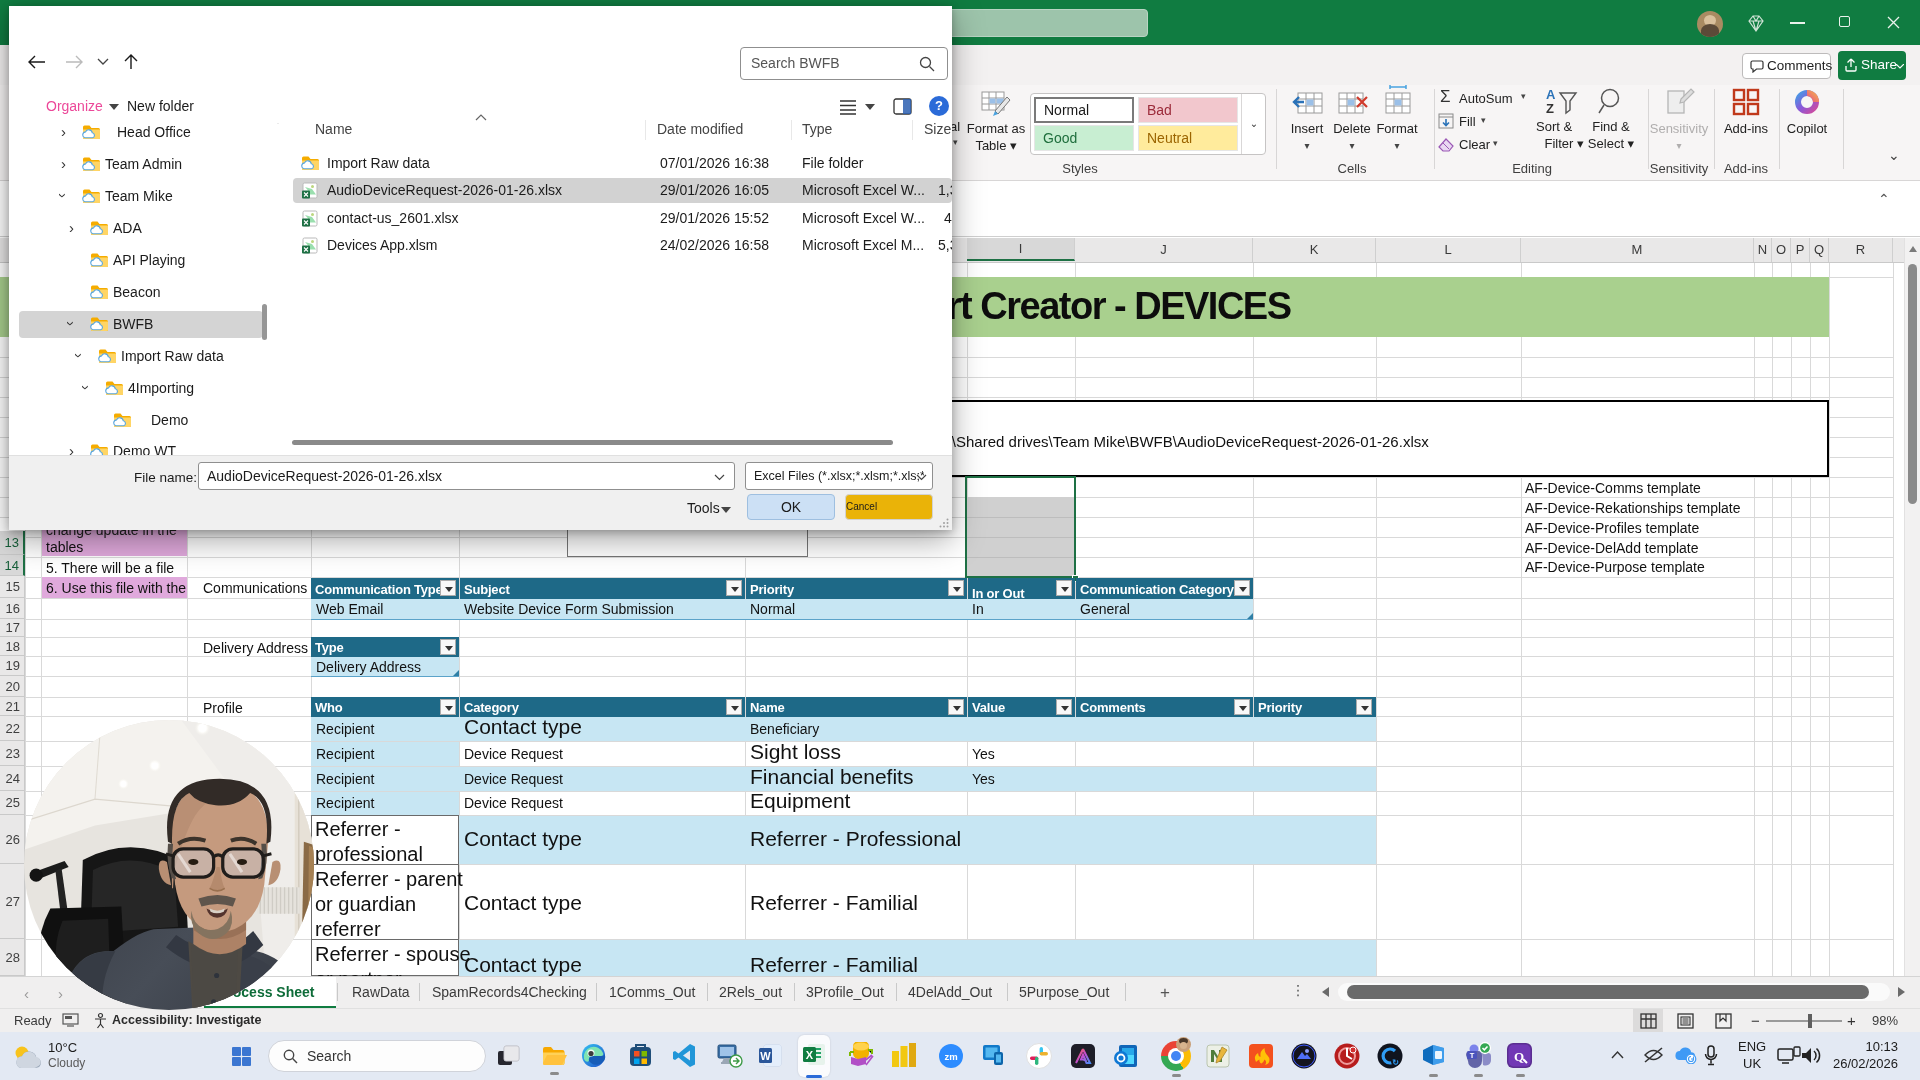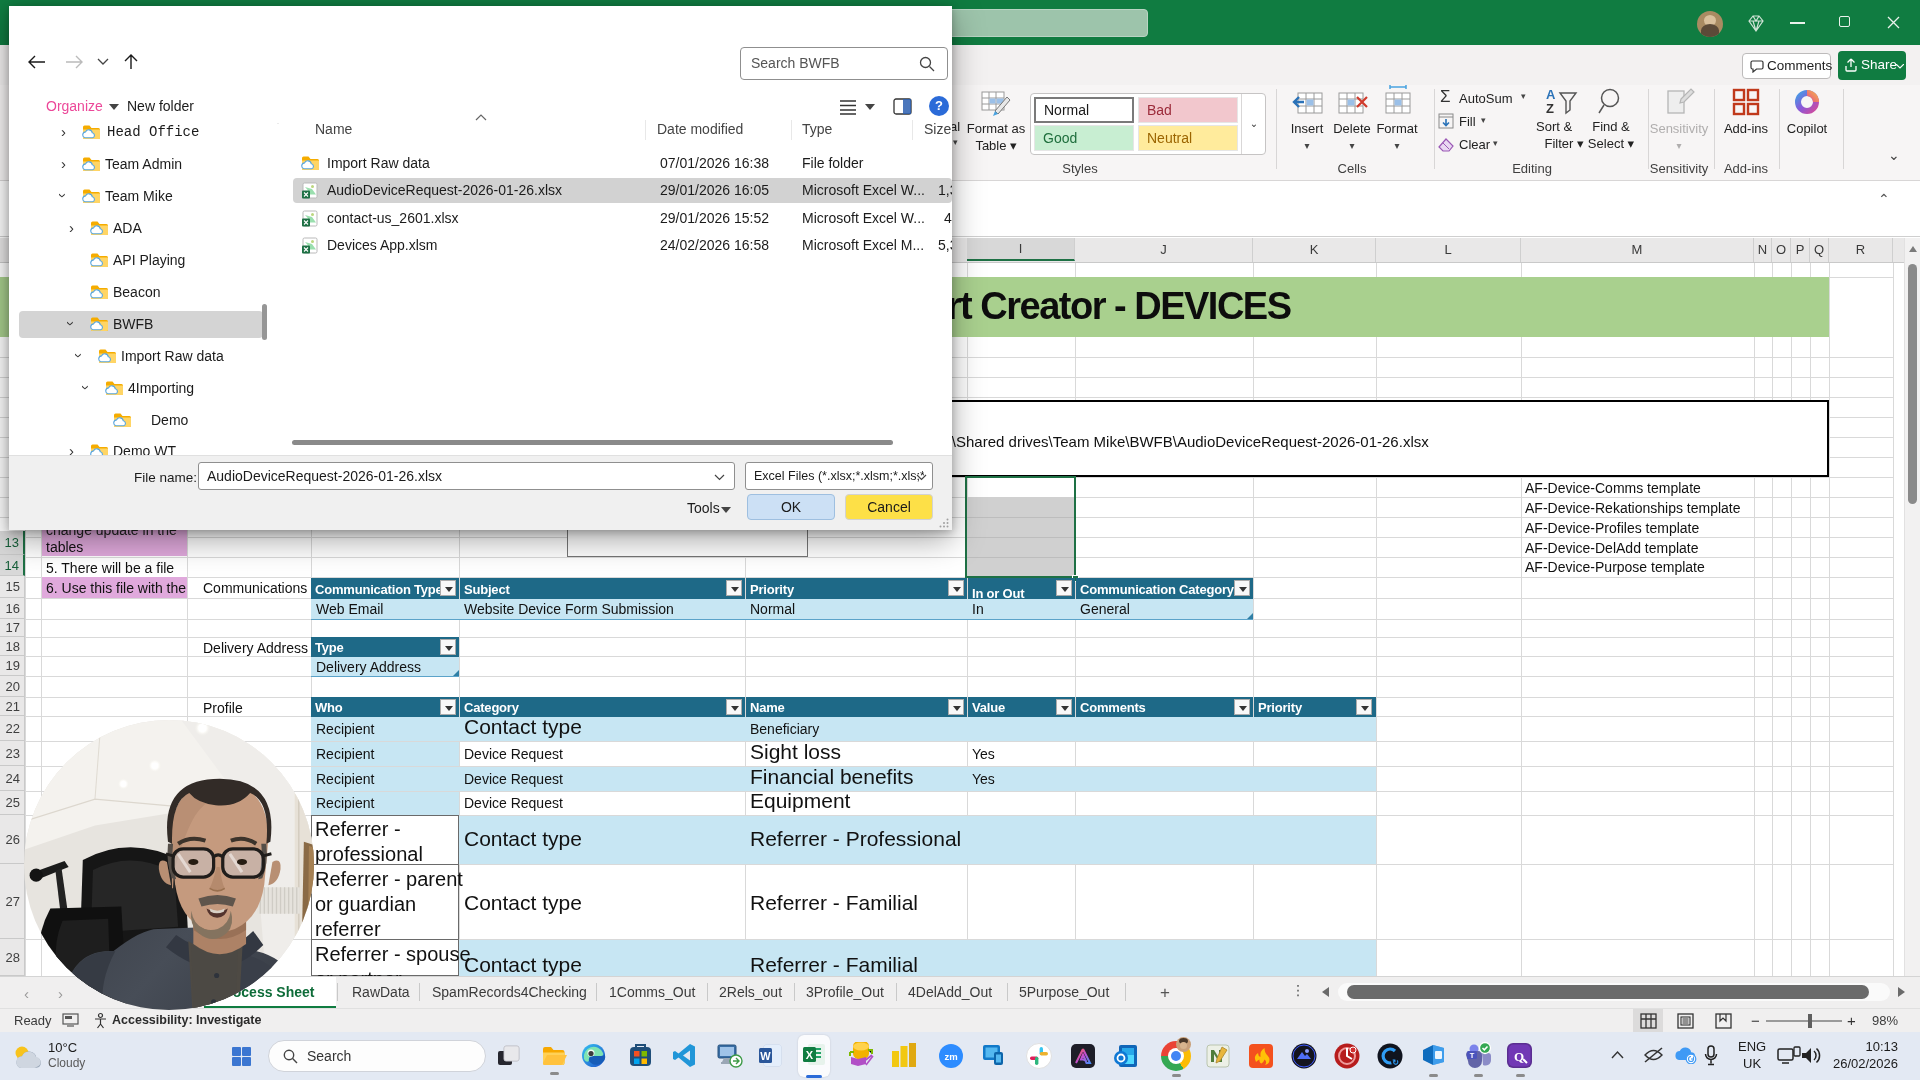--- a/index.html
+++ b/index.html
@@ -552,21 +552,21 @@
     <div class="abs" style="left:512px;top:2px;width:1px;height:20px;background:#e8e8e8;"></div>
     <div class="abs" style="left:633px;top:2px;width:1px;height:20px;background:#e8e8e8;"></div>
   </div>
 
   <div class="abs" id="tree" style="left:0;top:112px;width:268px;height:337px;background:#fff;font-size:14px;color:#1b1b1b;overflow:hidden;">
     <div class="trow" style="top:3px;">
         <i class="chev" style="left:52px;">›</i>
         <svg class="fld" style="left:73px;">
           <use href="#fldg"></use>
         </svg>
-        <span style="left:98px;font-family:Liberation Mono, monospace;">Head Office</span>
+        <span style="left:108px;">Head Office</span>
       </div>
     <div class="trow" style="top:35px;">
         <i class="chev" style="left:52px;">›</i>
         <svg class="fld" style="left:73px;">
           <use href="#fldg"></use>
         </svg>
         <span style="left:96px;">Team Admin</span>
       </div>
     <div class="trow" style="top:67px;">
         <i class="chev open" style="left:52px;">›</i>
@@ -685,21 +685,21 @@
       <div class="abs" style="left:8px;top:6px;font-size:12.5px;color:#1b1b1b;width:170px;overflow:hidden;white-space:nowrap;">Excel Files (*.xlsx;*.xlsm;*.xls;*.c</div>
       <svg class="abs" style="left:170px;top:11px;" width="11" height="7" viewBox="0 0 11 7">
           <path d="M1 1 L5.5 5.5 L10 1" stroke="#444" stroke-width="1.2" fill="none"></path>
         </svg>
     </div>
     <div class="abs" style="left:678px;top:44px;font-size:14px;color:#1b1b1b;">Tools</div>
     <svg class="abs" style="left:712px;top:51px;" width="10" height="7" viewBox="0 0 10 7">
         <path d="M0 0 L5 6 L10 0 Z" fill="#444"></path>
       </svg>
     <div class="abs" style="left:738px;top:38px;width:88px;height:26px;background:#cce0f5;border:1px solid #9ebfe0;border-radius:4px;font-size:14px;color:#1b1b1b;text-align:center;line-height:24px;">OK</div>
-    <div class="abs" style="left:836px;top:38px;width:88px;height:26px;background:#fde047;border:1px solid #d2d2d2;border-radius:4px;font-size:14px;color:#1b1b1b;text-align:center;line-height:24px;">Cancel</div>
+    <div class="abs" style="left:836px;top:38px;width:88px;height:26px;background:#eab308;border:1px solid #d2d2d2;border-radius:4px;font-size:10px;color:#1b1b1b;line-height:24px;">Cancel</div>
     <svg class="abs" style="left:930px;top:62px;" width="10" height="10" viewBox="0 0 10 10">
         <g fill="#a0a0a0">
           <circle cx="8.5" cy="1.5" r="1"></circle>
           <circle cx="8.5" cy="5" r="1"></circle>
           <circle cx="8.5" cy="8.5" r="1"></circle>
           <circle cx="5" cy="5" r="1"></circle>
           <circle cx="5" cy="8.5" r="1"></circle>
           <circle cx="1.5" cy="8.5" r="1"></circle>
         </g>
       </svg>

